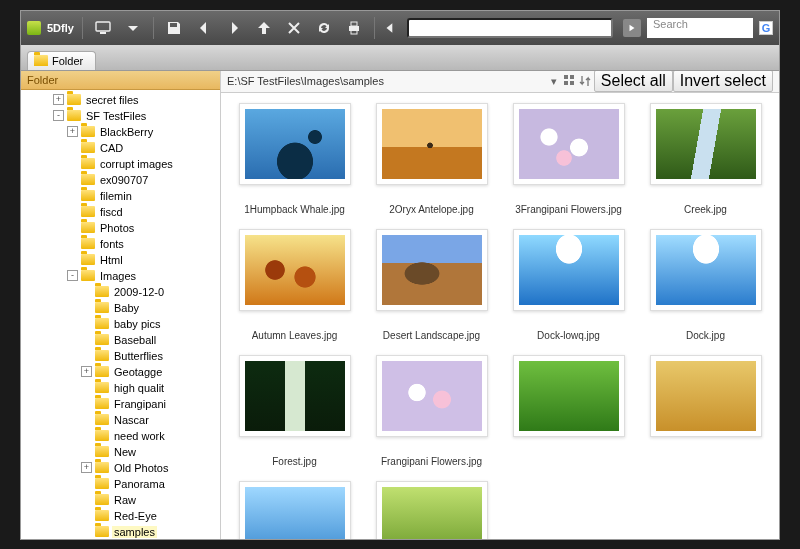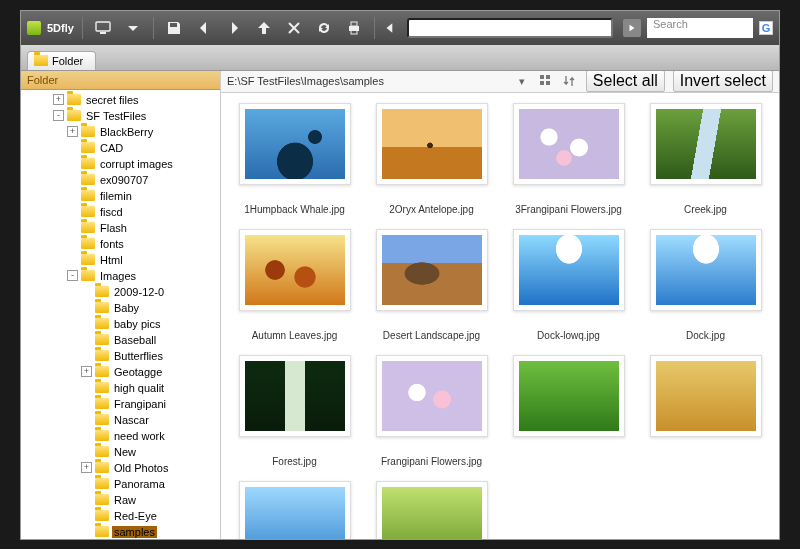--- a/index.html
+++ b/index.html
@@ -21,25 +21,25 @@
 .fld-ico{width:14px;height:11px;background:linear-gradient(#ffe27a,#f0b90b);border-radius:1px 1px 0 0;position:relative}
 .fld-ico:before{content:"";position:absolute;top:-3px;left:0;width:6px;height:3px;background:#f0b90b;border-radius:1px 1px 0 0}
 .body{flex:1;display:flex;overflow:hidden}
 .side{width:200px;border-right:1px solid #ccc;display:flex;flex-direction:column;background:#fff}
 .side-hd{background:linear-gradient(#f0d088,#e8b860);padding:3px 6px;border-bottom:1px solid #c89840;color:#7a4e00;font-size:11px}
 .tree{flex:1;overflow:auto;padding:2px 0 2px 4px}
 .tn{display:flex;align-items:center;height:16px;white-space:nowrap;cursor:pointer}
 .tn .exp{width:11px;height:11px;border:1px solid #999;display:flex;align-items:center;justify-content:center;font-size:9px;line-height:1;color:#555;margin-right:3px;background:#fff}
 .tn .sp{width:14px;display:inline-block}
 .tn .lbl{padding:0 2px}
-.tn.sel .lbl{background:#a16207}
+.tn.sel .lbl{background:#fef9c3}
 .tn .fic{width:14px;height:11px;background:linear-gradient(#ffe27a,#f0b90b);margin-right:3px;border-radius:1px;position:relative;flex-shrink:0}
 .tn .fic:before{content:"";position:absolute;top:-3px;left:0;width:6px;height:3px;background:#f0b90b;border-radius:1px 1px 0 0}
 .main{flex:1;display:flex;flex-direction:column;overflow:hidden}
-.path{height:22px;border-bottom:1px solid #ccc;display:flex;align-items:center;padding:0 6px;gap:8px;background:#f7f7f7}
+.path{height:22px;border-bottom:1px solid #ccc;display:flex;align-items:center;padding:0 6px;gap:0;background:#f7f7f7}
 .path-txt{flex:1;color:#333}
 .path-ico{width:16px;height:16px;display:flex;align-items:center;justify-content:center;color:#666;cursor:pointer}
 .path-btn{padding:1px 6px;border:1px solid #bbb;background:linear-gradient(#fdfdfd,#e6e6e6);border-radius:2px;cursor:pointer;font-size:16px}
 .grid{flex:1;overflow:auto;padding:10px;display:grid;grid-template-columns:repeat(4,1fr);gap:14px 10px;background:#fff}
 .thumb{display:flex;flex-direction:column;align-items:center;gap:19px;cursor:pointer}
 .pic{width:112px;height:82px;background:#fff;border:1px solid #ddd;padding:5px;box-shadow:0 1px 3px rgba(0,0,0,.15)}
 .pic-in{width:100%;height:100%}
 .cap{font-size:10px;color:#333;text-align:center;max-width:112px;overflow:hidden;text-overflow:ellipsis}
 </style>
 </head>
@@ -193,21 +193,21 @@
             <span class="sp"></span>
             <span class="fic"></span>
             <span class="lbl">fiscd</span>
           </div>
           <div class="tn">
             <span class="sp"></span>
             <span class="sp"></span>
             <span class="sp"></span>
             <span class="sp"></span>
             <span class="fic"></span>
-            <span class="lbl">Flash</span>
+            <span class="lbl">Photos</span>
           </div>
           <div class="tn">
             <span class="sp"></span>
             <span class="sp"></span>
             <span class="sp"></span>
             <span class="sp"></span>
             <span class="fic"></span>
             <span class="lbl">fonts</span>
           </div>
           <div class="tn">

